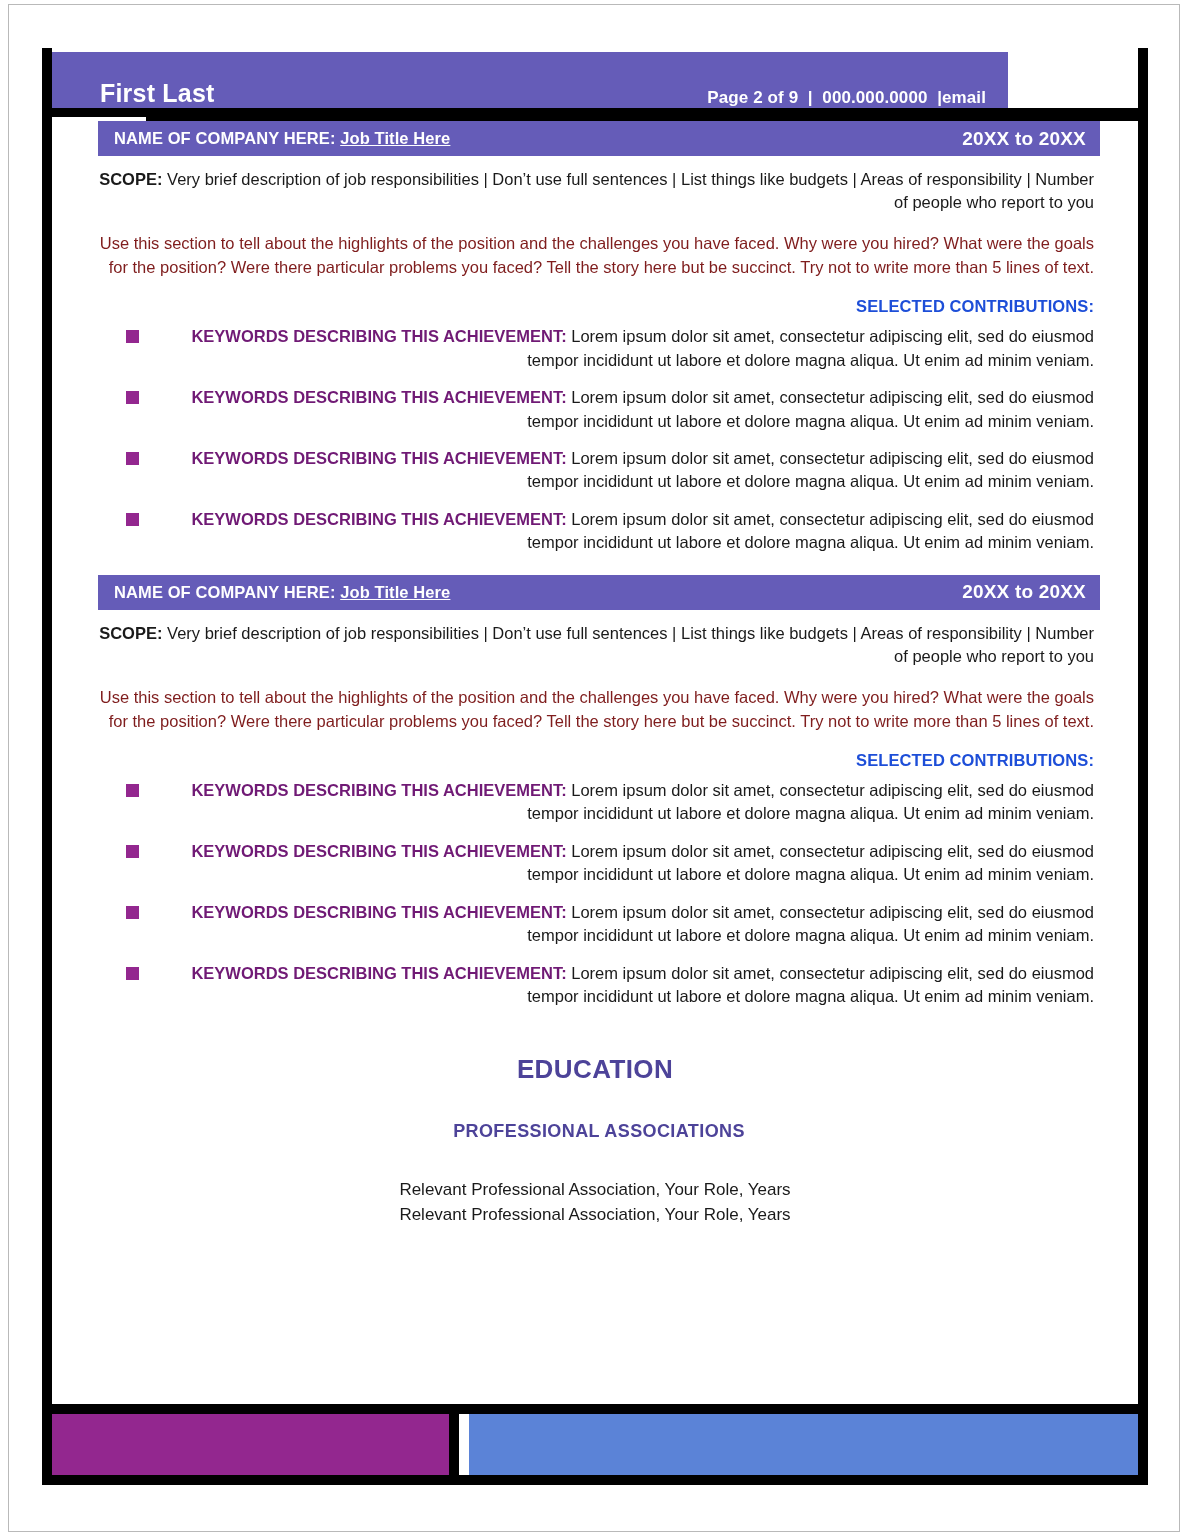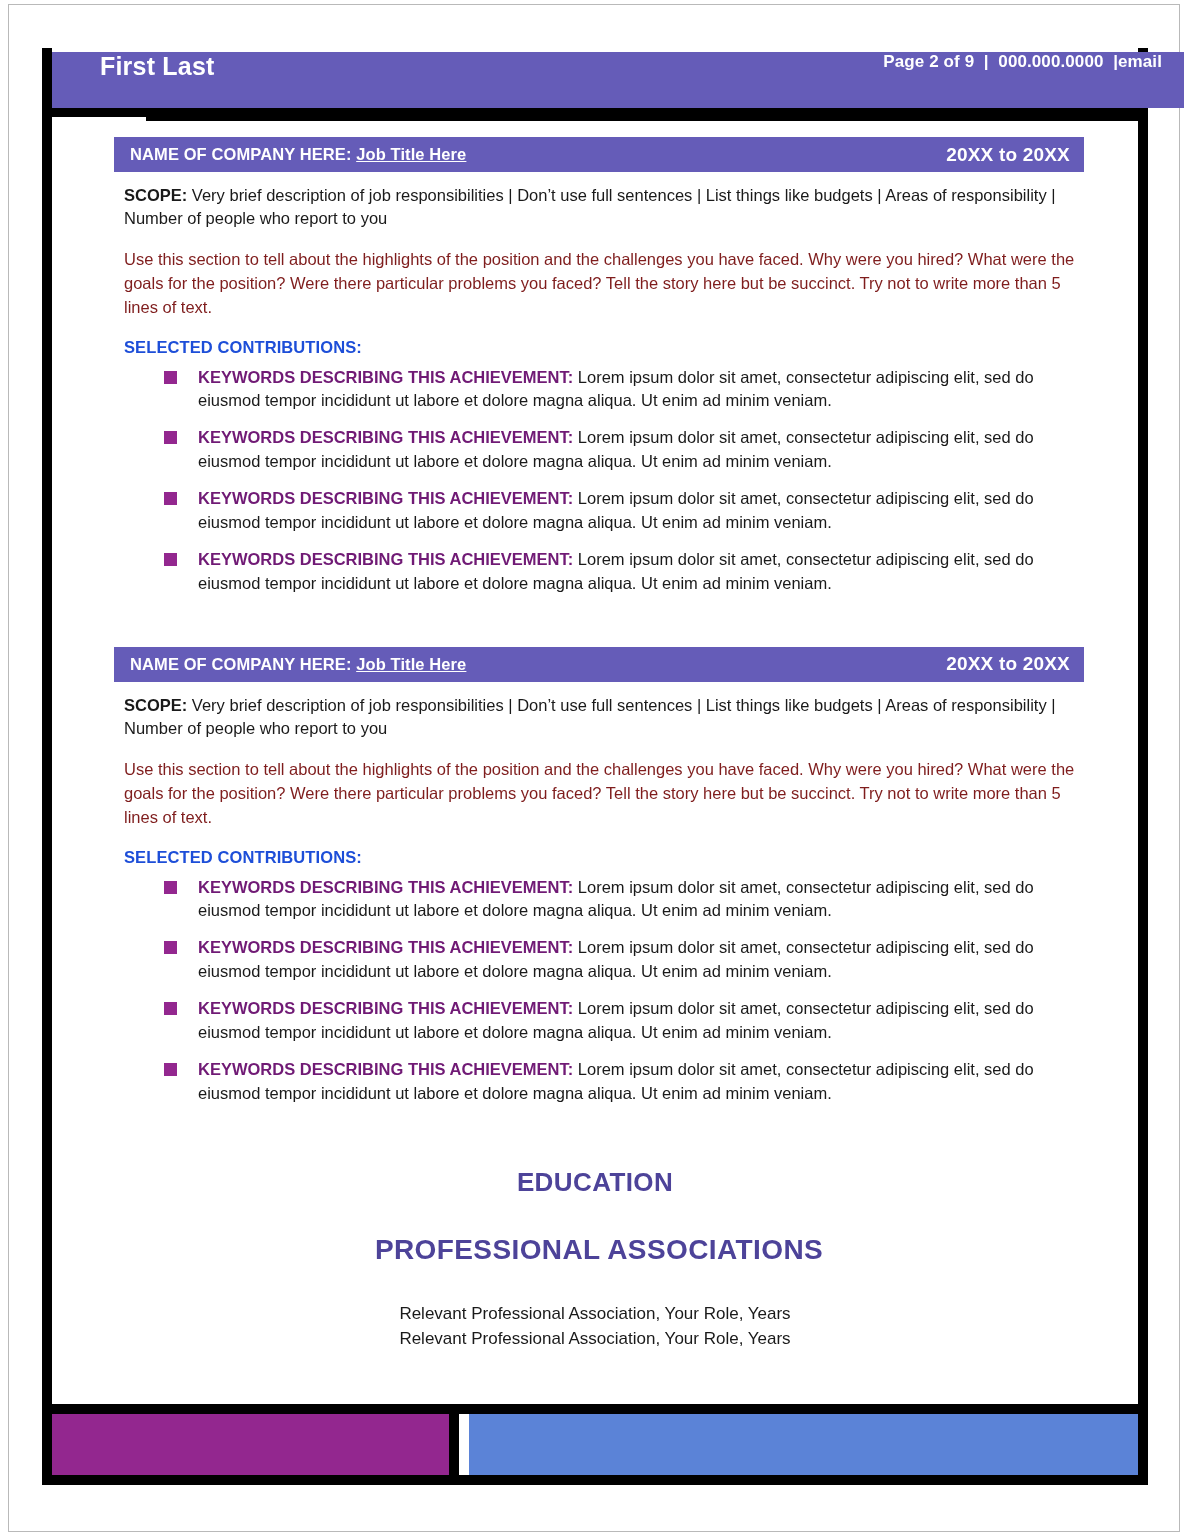--- a/index.html
+++ b/index.html
@@ -40,25 +40,25 @@
     border-top: 0;
     border-bottom: 10px solid #000000;
     background: #ffffff;
   }
 
   
   #header-band {
     position: absolute;
     left: 52px;
     top: 52px;
-    width: 1132px;
+    width: 956px;
     height: 56px;
     background: #655cb8;
     display: flex;
-    align-items: flex-start;
+    align-items: flex-end;
     justify-content: space-between;
     padding: 0 22px 0 48px;
     color: #ffffff;
   }
   #header-name {
     font-size: 25px;
     font-weight: bold;
     letter-spacing: 0.2px;
   }
   #header-meta {
@@ -85,21 +85,21 @@
   
   #content {
     position: absolute;
     left: 52px;
     top: 121px;
     width: 1086px;
     padding: 0 0 0 0;
     background: #ffffff;
   }
 
-  .job { padding: 16px; }
+  .job { padding: 0; }
 
   .job-bar {
     margin: 0 38px 0 46px;
     background: #655cb8;
     height: 35px;
     display: flex;
     align-items: center;
     justify-content: space-between;
     padding: 0 14px 0 16px;
     color: #ffffff;
@@ -114,22 +114,23 @@
     text-decoration: underline;
     font-weight: bold;
   }
   .job-bar-dates {
     font-size: 19px;
     font-weight: bold;
     letter-spacing: 0.2px;
   }
 
   .job-body {
-    margin: 0 38px 0 52px;
+    margin: 0 38px 0 30px;
     padding: 0 6px 0 4px;
+    text-align: right;
   }
 
   .scope-line {
     font-size: 16.5px;
     line-height: 1.42;
     color: #1a1a1a;
     margin-top: 12px;
   }
   .scope-label { font-weight: bold; }
 
@@ -181,21 +182,21 @@
     font-weight: bold;
     letter-spacing: 0.4px;
   }
   #education-title { font-size: 26px; margin-top: 46px; }
   #education-line {
     text-align: center;
     font-size: 17.5px;
     color: #1a1a1a;
     margin-top: 30px;
   }
-  #assoc-title { font-size: 28px; margin-top: 36px; margin-left: 8px; }
+  #assoc-title { font-size: 18px; margin-top: 36px; margin-left: 8px; }
   .assoc-line {
     text-align: center;
     font-size: 17px;
     color: #1a1a1a;
     line-height: 1.45;
   }
   #assoc-lines { margin-top: 36px; }
 
   
   #footer-rule {

